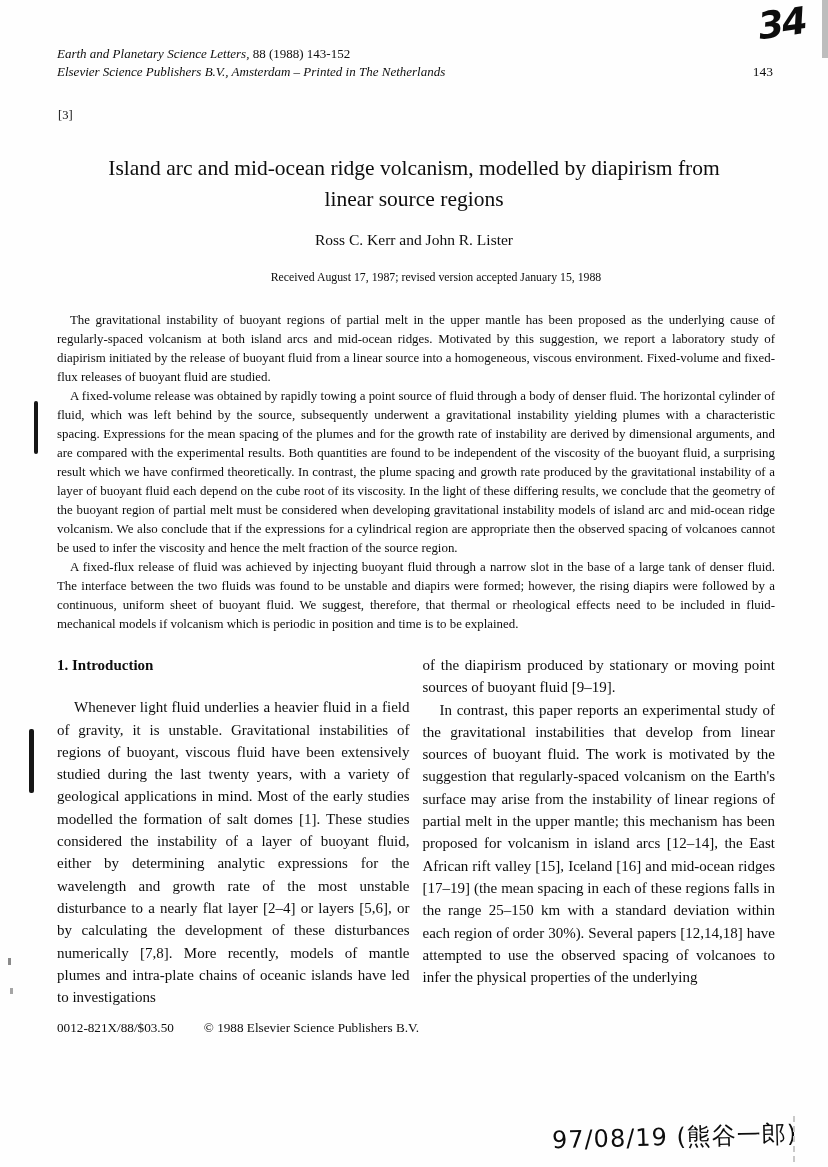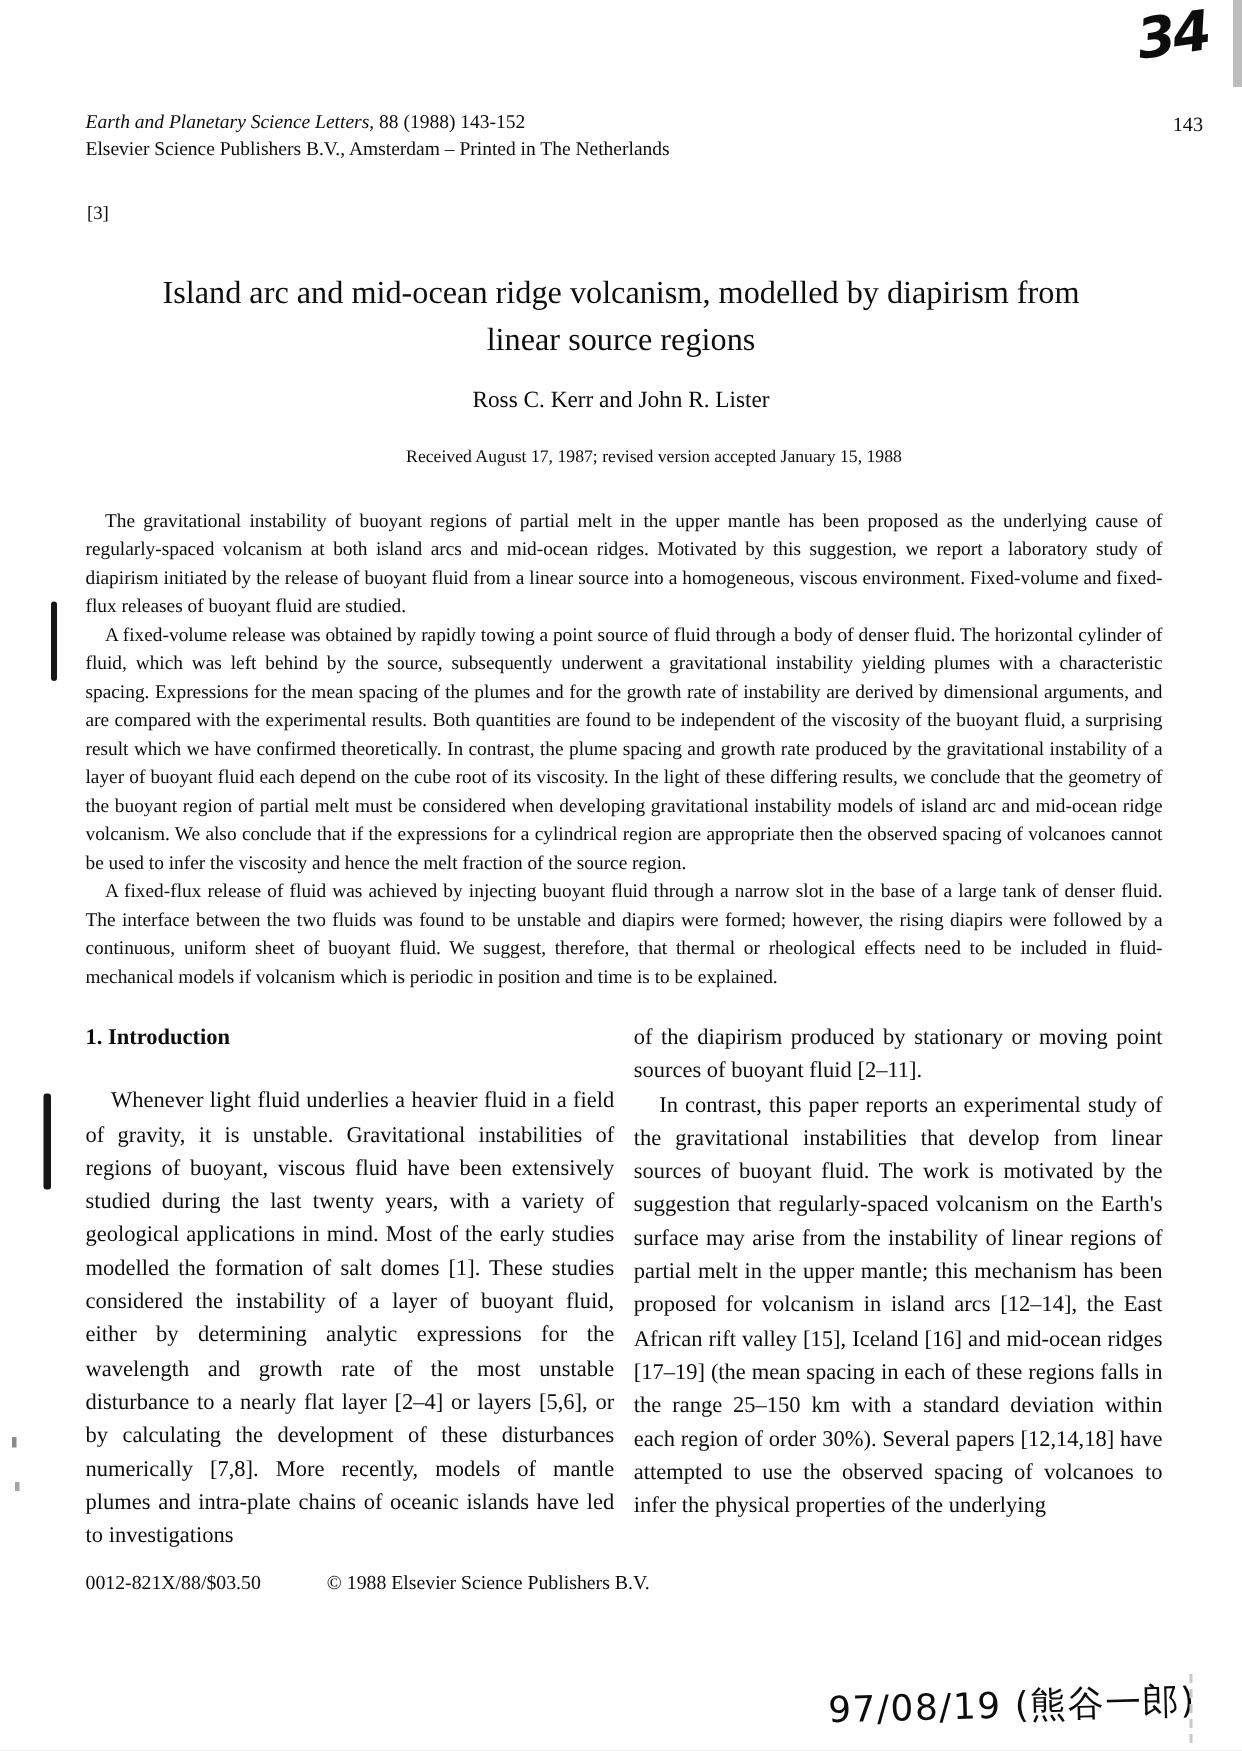--- a/index.html
+++ b/index.html
@@ -11,28 +11,27 @@
     background: #fefefe;
     color: #0d0d0d;
     font-family: "Liberation Serif", "DejaVu Serif", serif;
     overflow: hidden;
   }
 
   
   .header-row {
     display: flex;
     justify-content: space-between;
-    align-items: flex-start;
-    padding: 46px 26px 0 57px;
+    align-items: flex-end;
+    padding: 46px 55px 0 57px;
     font-size: 13px;
     line-height: 16px;
-    margin-top: 27px;
   }
   .journal-line .jname { font-style: italic; }
-  .pub-line { margin-top: 2px; font-size: 13px; }
+  .pub-line { margin-top: 2px; font-size: 13px; font-style: italic; }
   .pageno { font-size: 13.5px; padding-top: 2px; }
 
   .article-tag { margin: 28px 0 0 58px; font-size: 12.5px; }
 
   
   .title {
     margin: 30px auto 0;
     max-width: 656px;
     text-align: center;
     font-size: 21.5px;
@@ -70,21 +69,21 @@
     margin: 0 0 20px 0;
     line-height: 22.3px;
     text-align: left;
   }
   .col p { margin: 0; text-indent: 17px; }
   .col p.cont { text-indent: 0; }
 
   
   .footer {
     display: flex;
-    gap: 44px;
+    gap: 30px;
     margin: 12px 0 0 57px;
     font-size: 13.2px;
   }
 
   
   .hw-number {
     position: absolute;
     left: 758px;
     top: 2px;
     font-family: "DejaVu Sans", sans-serif;
@@ -145,21 +144,21 @@
     <p>A fixed-volume release was obtained by rapidly towing a point source of fluid through a body of denser fluid. The horizontal cylinder of fluid, which was left behind by the source, subsequently underwent a gravitational instability yielding plumes with a characteristic spacing. Expressions for the mean spacing of the plumes and for the growth rate of instability are derived by dimensional arguments, and are compared with the experimental results. Both quantities are found to be independent of the viscosity of the buoyant fluid, a surprising result which we have confirmed theoretically. In contrast, the plume spacing and growth rate produced by the gravitational instability of a layer of buoyant fluid each depend on the cube root of its viscosity. In the light of these differing results, we conclude that the geometry of the buoyant region of partial melt must be considered when developing gravitational instability models of island arc and mid-ocean ridge volcanism. We also conclude that if the expressions for a cylindrical region are appropriate then the observed spacing of volcanoes cannot be used to infer the viscosity and hence the melt fraction of the source region.</p>
     <p>A fixed-flux release of fluid was achieved by injecting buoyant fluid through a narrow slot in the base of a large tank of denser fluid. The interface between the two fluids was found to be unstable and diapirs were formed; however, the rising diapirs were followed by a continuous, uniform sheet of buoyant fluid. We suggest, therefore, that thermal or rheological effects need to be included in fluid-mechanical models if volcanism which is periodic in position and time is to be explained.</p>
   </div>
 
   <div class="columns">
     <div class="col">
       <h2 class="section-heading">1. Introduction</h2>
       <p>Whenever light fluid underlies a heavier fluid in a field of gravity, it is unstable. Gravitational instabilities of regions of buoyant, viscous fluid have been extensively studied during the last twenty years, with a variety of geological applications in mind. Most of the early studies modelled the formation of salt domes [1]. These studies considered the instability of a layer of buoyant fluid, either by determining analytic expressions for the wavelength and growth rate of the most unstable disturbance to a nearly flat layer [2–4] or layers [5,6], or by calculating the development of these disturbances numerically [7,8]. More recently, models of mantle plumes and intra-plate chains of oceanic islands have led to investigations</p>
     </div>
     <div class="col">
-      <p class="cont">of the diapirism produced by stationary or moving point sources of buoyant fluid [2–11].</p>
+      <p class="cont">of the diapirism produced by stationary or moving point sources of buoyant fluid [9–19].</p>
       <p>In contrast, this paper reports an experimental study of the gravitational instabilities that develop from linear sources of buoyant fluid. The work is motivated by the suggestion that regularly-spaced volcanism on the Earth's surface may arise from the instability of linear regions of partial melt in the upper mantle; this mechanism has been proposed for volcanism in island arcs [12–14], the East African rift valley [15], Iceland [16] and mid-ocean ridges [17–19] (the mean spacing in each of these regions falls in the range 25–150 km with a standard deviation within each region of order 30%). Several papers [12,14,18] have attempted to use the observed spacing of volcanoes to infer the physical properties of the underlying</p>
     </div>
   </div>
 
   <div class="footer">
     <span>0012-821X/88/$03.50</span>
     <span>© 1988 Elsevier Science Publishers B.V.</span>
   </div>
 
   <div class="hw-date">97/08/19 (熊谷一郎)</div>

